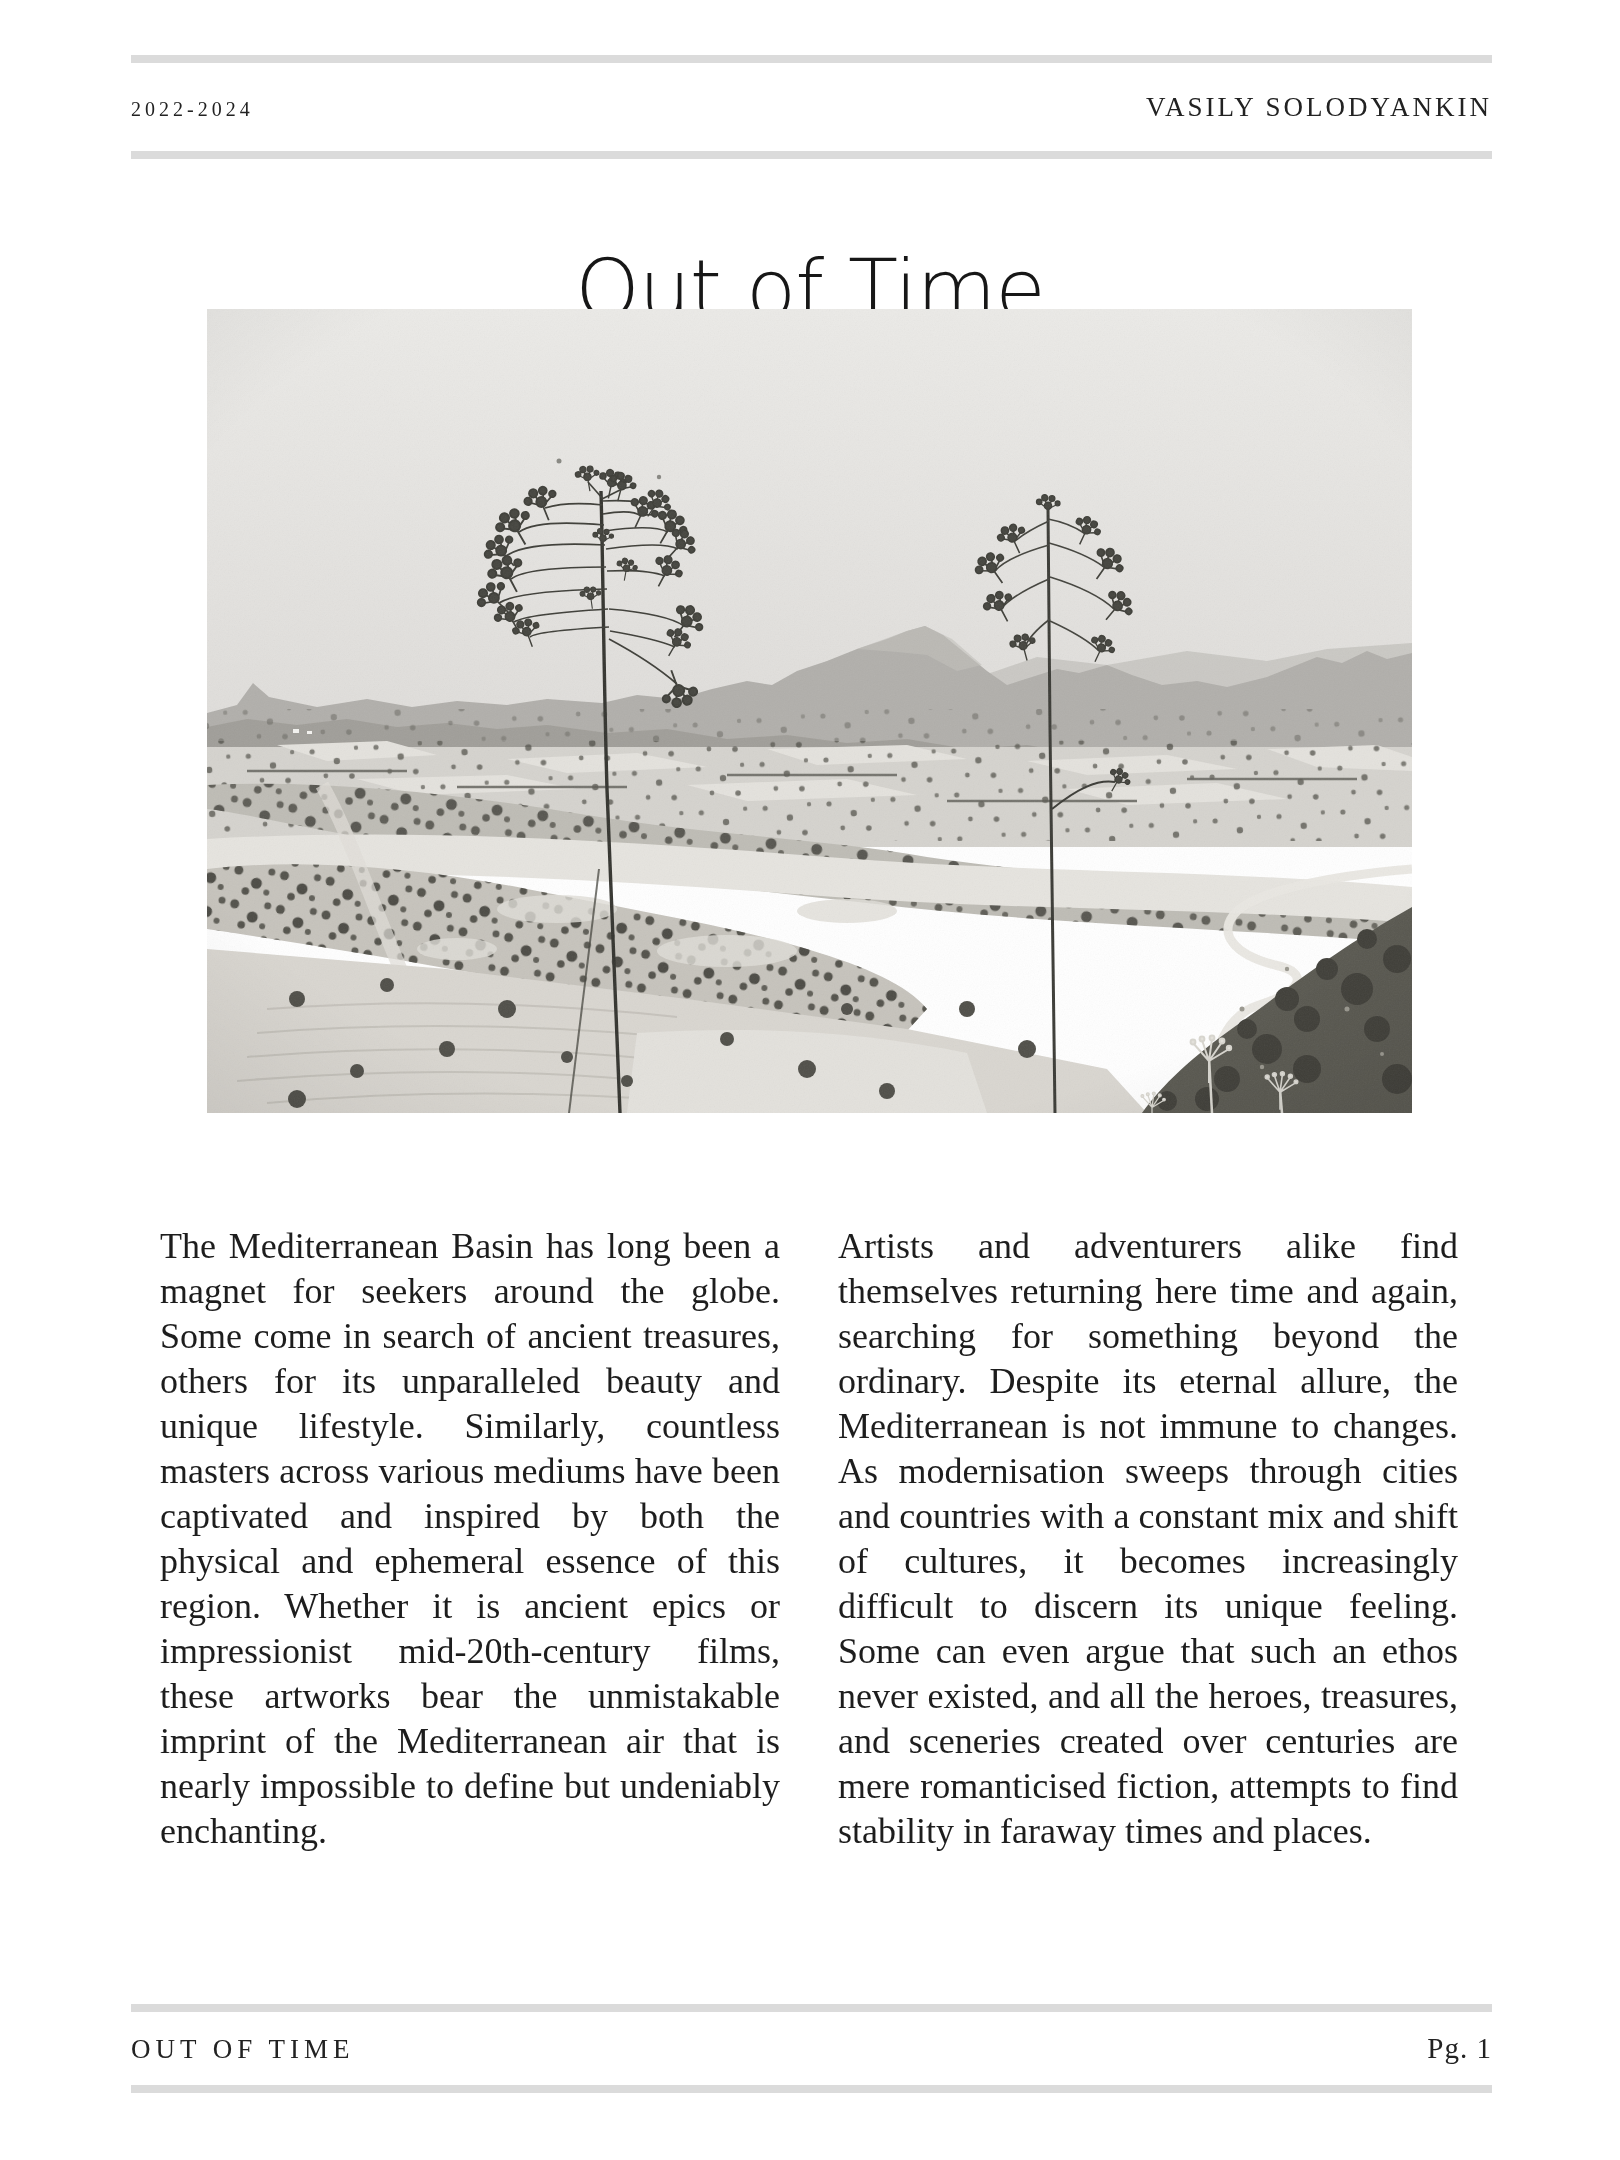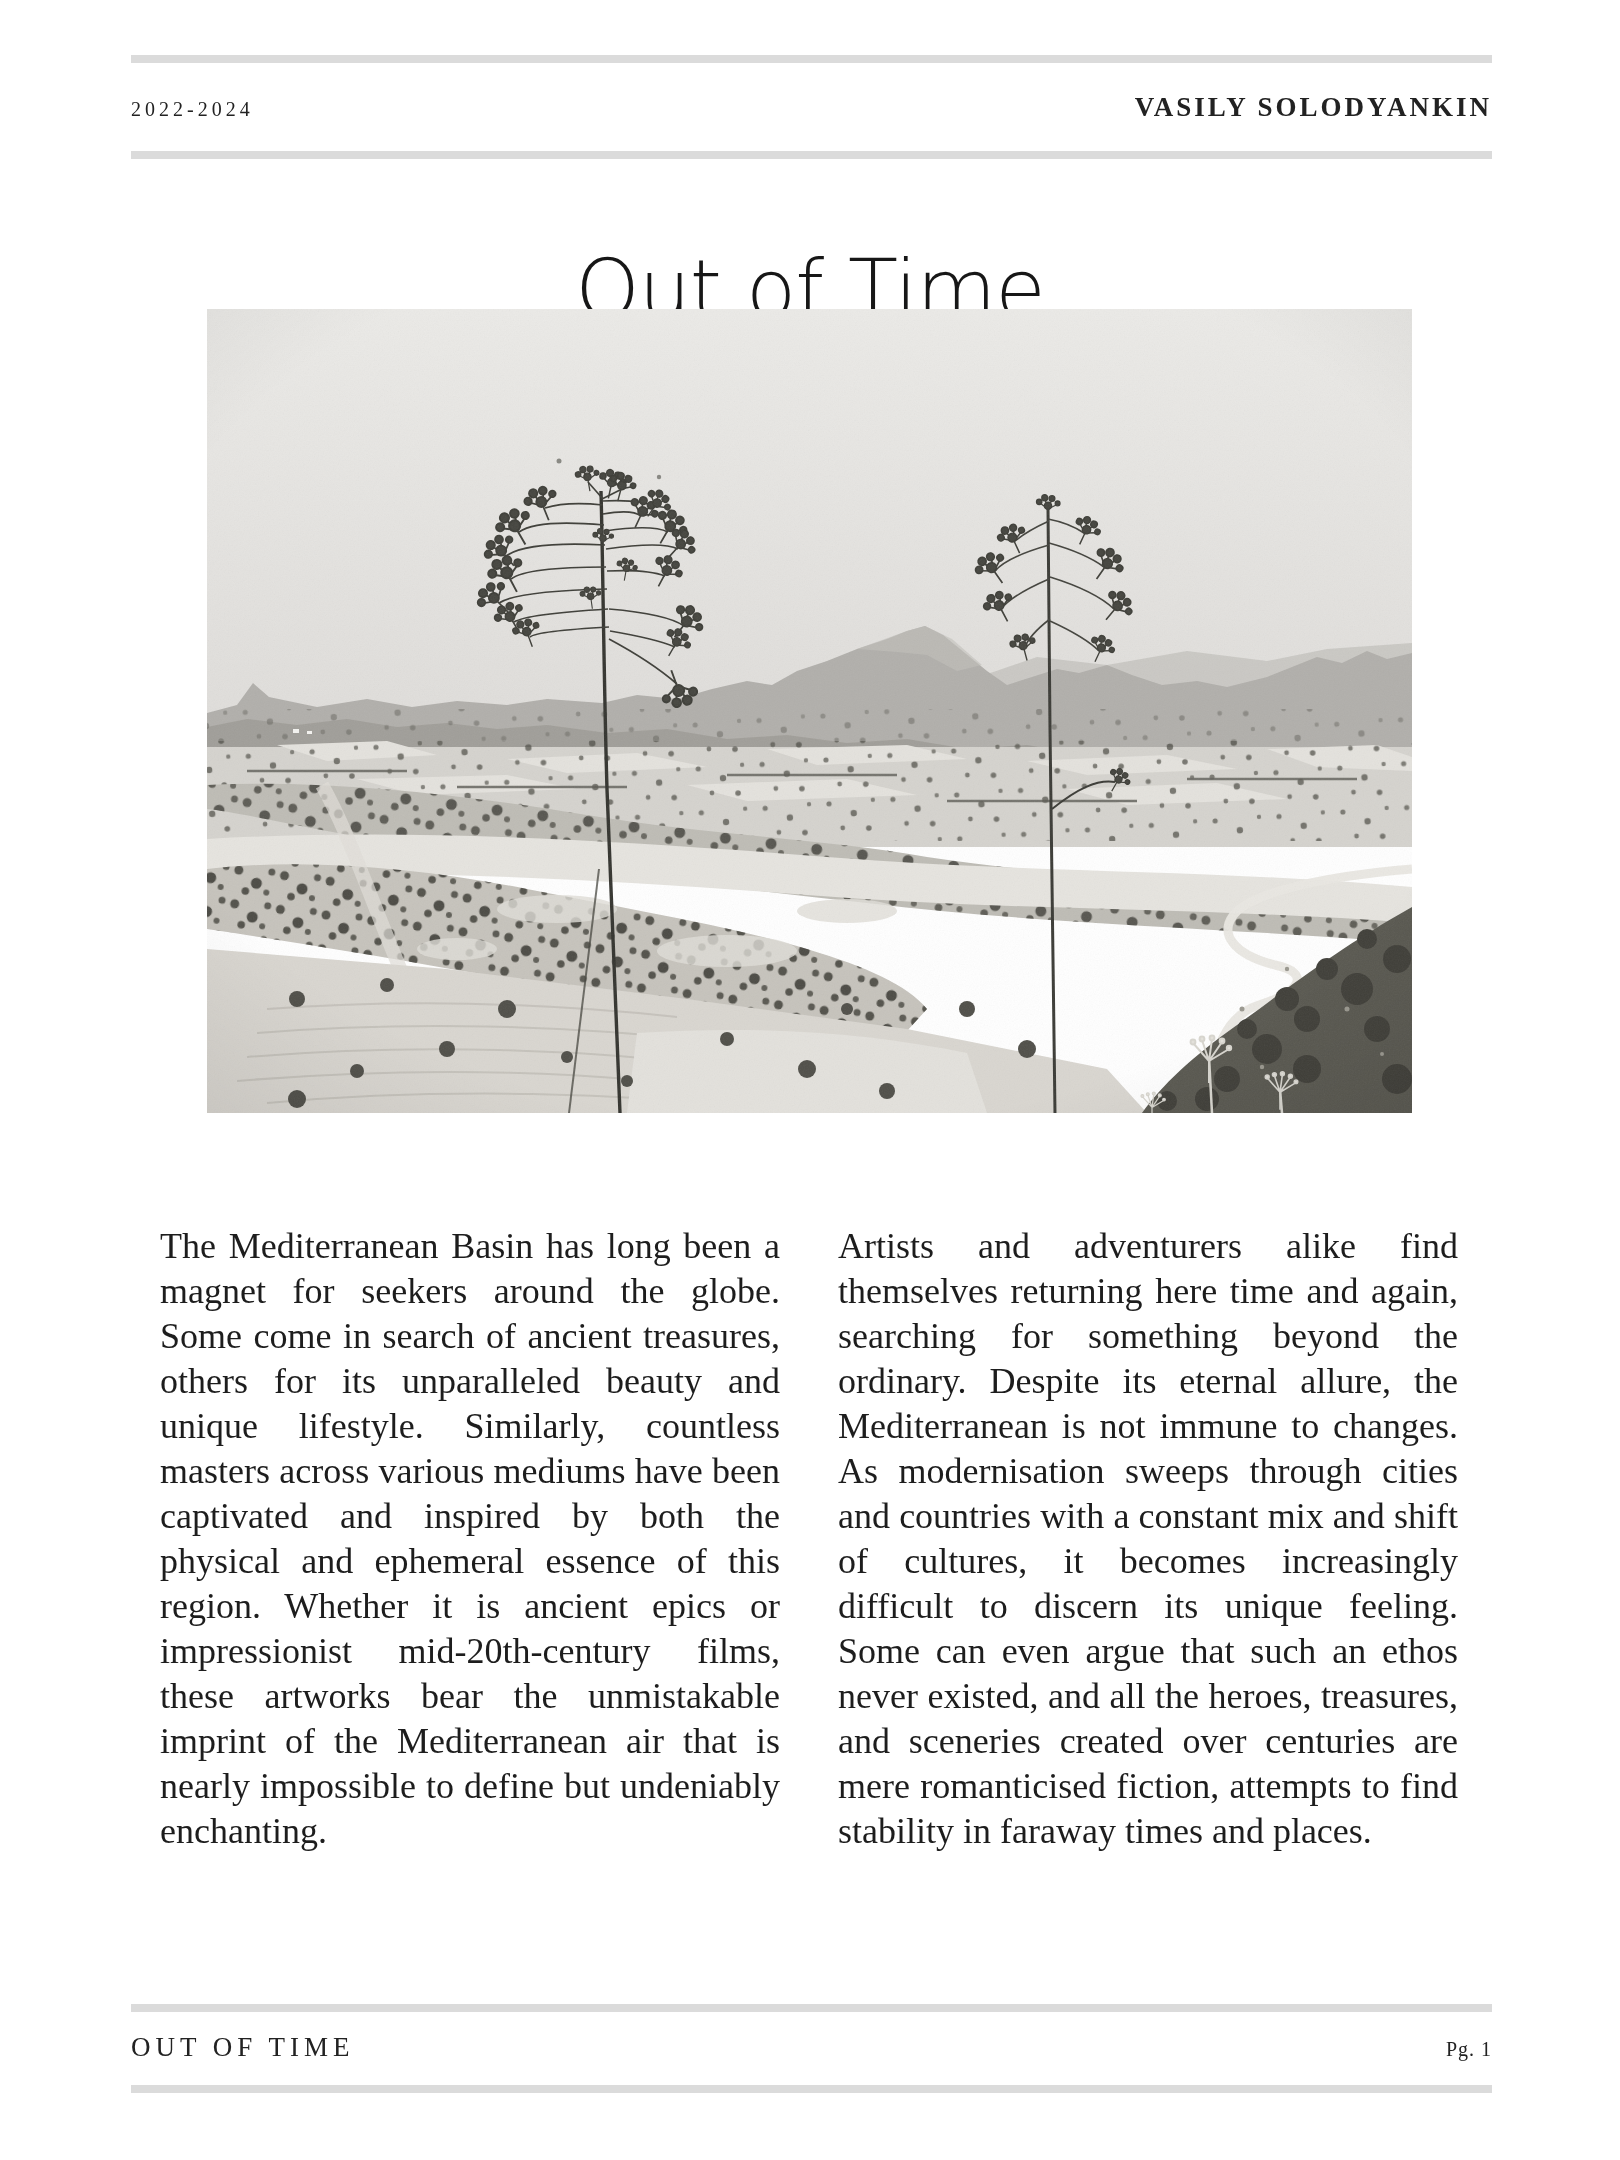--- a/index.html
+++ b/index.html
@@ -6,33 +6,33 @@
   .page{position:relative;width:1620px;height:2160px;background:#ffffff;overflow:hidden;
         font-family:"Liberation Serif",serif;color:#222222;}
   .rule{position:absolute;left:131px;width:1361px;height:8px;background:#dbdbdb;}
   .rule-header-top{top:55px;}
   .rule-header-bottom{top:151px;}
   .rule-footer-top{top:2004px;}
   .rule-footer-bottom{top:2085px;}
   .header-row{position:absolute;left:131px;width:1361px;top:92px;display:flex;
               justify-content:space-between;align-items:baseline;}
   .header-years{font-size:20px;letter-spacing:4px;}
-  .header-author{font-size:27px;letter-spacing:3px;font-weight:bold;}
+  .header-author{font-size:27px;letter-spacing:3px;}
   .page-title{position:absolute;top:194px;left:0;width:1620px;text-align:center;
               font-family:"DejaVu Sans ExtraLight","DejaVu Sans","Liberation Sans",sans-serif;
               font-weight:200;font-size:82px;line-height:1;color:#171717;letter-spacing:-1px;}
   .photo{position:absolute;left:207px;top:309px;width:1205px;height:804px;margin:0;}
   .photo svg{display:block;width:1205px;height:804px;}
   .article{position:absolute;left:160px;top:1224px;width:1298px;display:flex;gap:58px;
            font-size:36px;line-height:45px;text-align:justify;color:#1d1d1d;}
   .article p{margin:0;width:620px;}
   .footer-row{position:absolute;left:131px;width:1361px;top:2032px;display:flex;
               justify-content:space-between;align-items:baseline;}
   .footer-title{font-size:27px;letter-spacing:5px;}
-  .footer-page{font-size:20px;letter-spacing:1px;}
+  .footer-page{font-size:29px;letter-spacing:1px;}
 </style>
 </head>
 <body>
 
 <div class="page">
 
   <div class="rule rule-header-top"></div>
 
   <div class="header-row">
     <span class="header-years">2022-2024</span>

